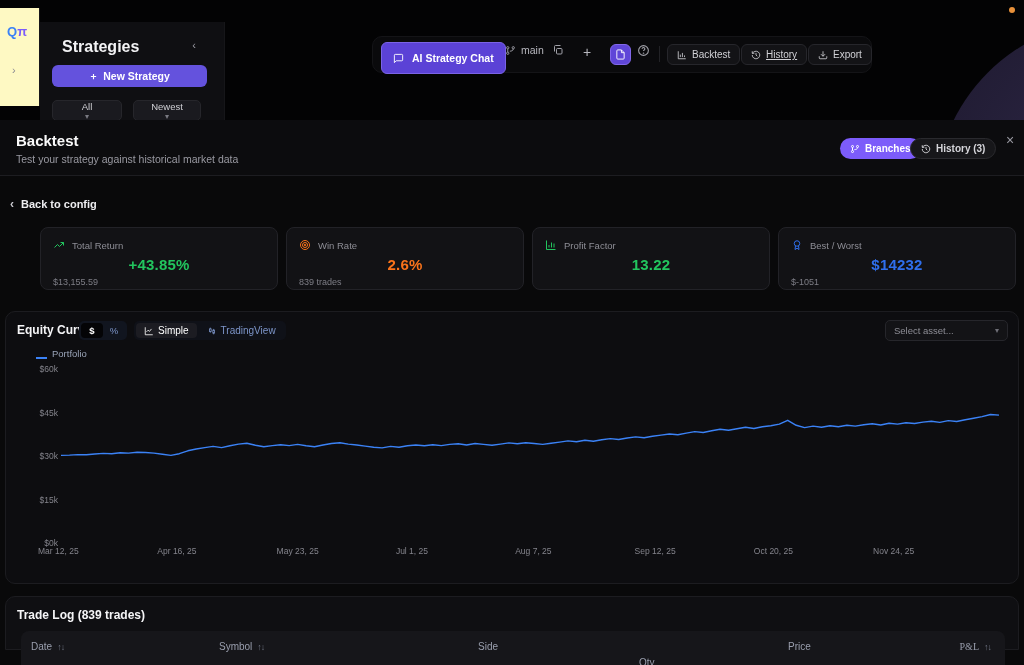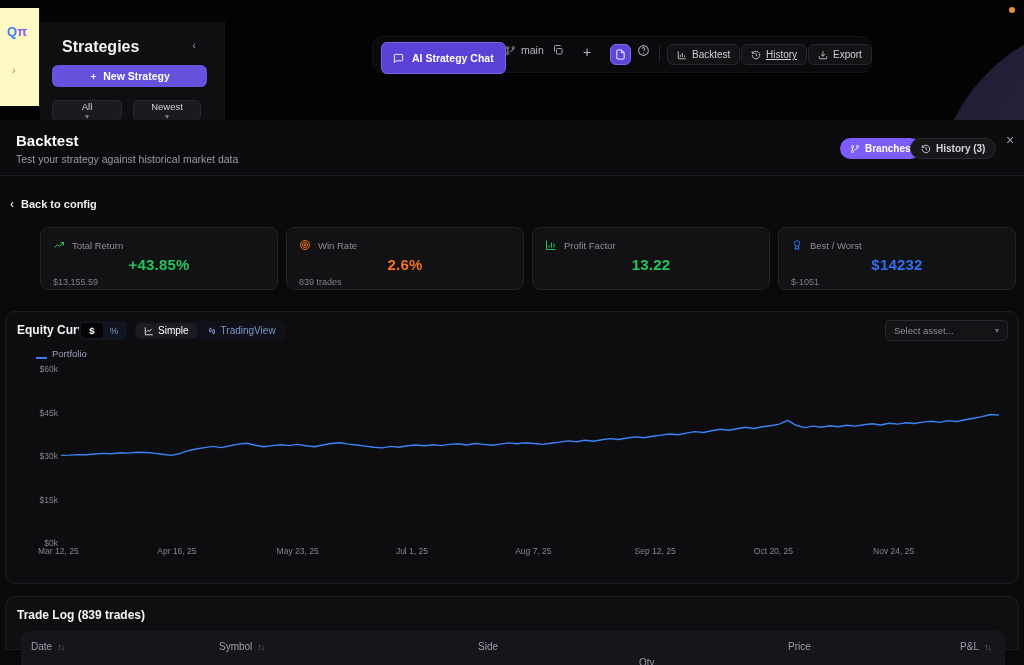--- a/index.html
+++ b/index.html
@@ -320,20 +320,20 @@
         </div>
         <div class="th" style="left:416px;margin-left:41px;">
           <span>Side</span>
         </div>
         <div class="th" style="left:618px;margin-top:16px;">
           <span>Qty</span>
         </div>
         <div class="th" style="left:767px;">
           <span>Price</span>
         </div>
-        <div class="th" style="right:14px;">
+        <div class="th" style="right:14px;font-family:Liberation Serif, serif;">
           <span>P&amp;L</span>
             <span class="sort-ic">↑↓</span>
         </div>
       </div>
     </div>
   </div>
 </div>
 
 </body></html>

